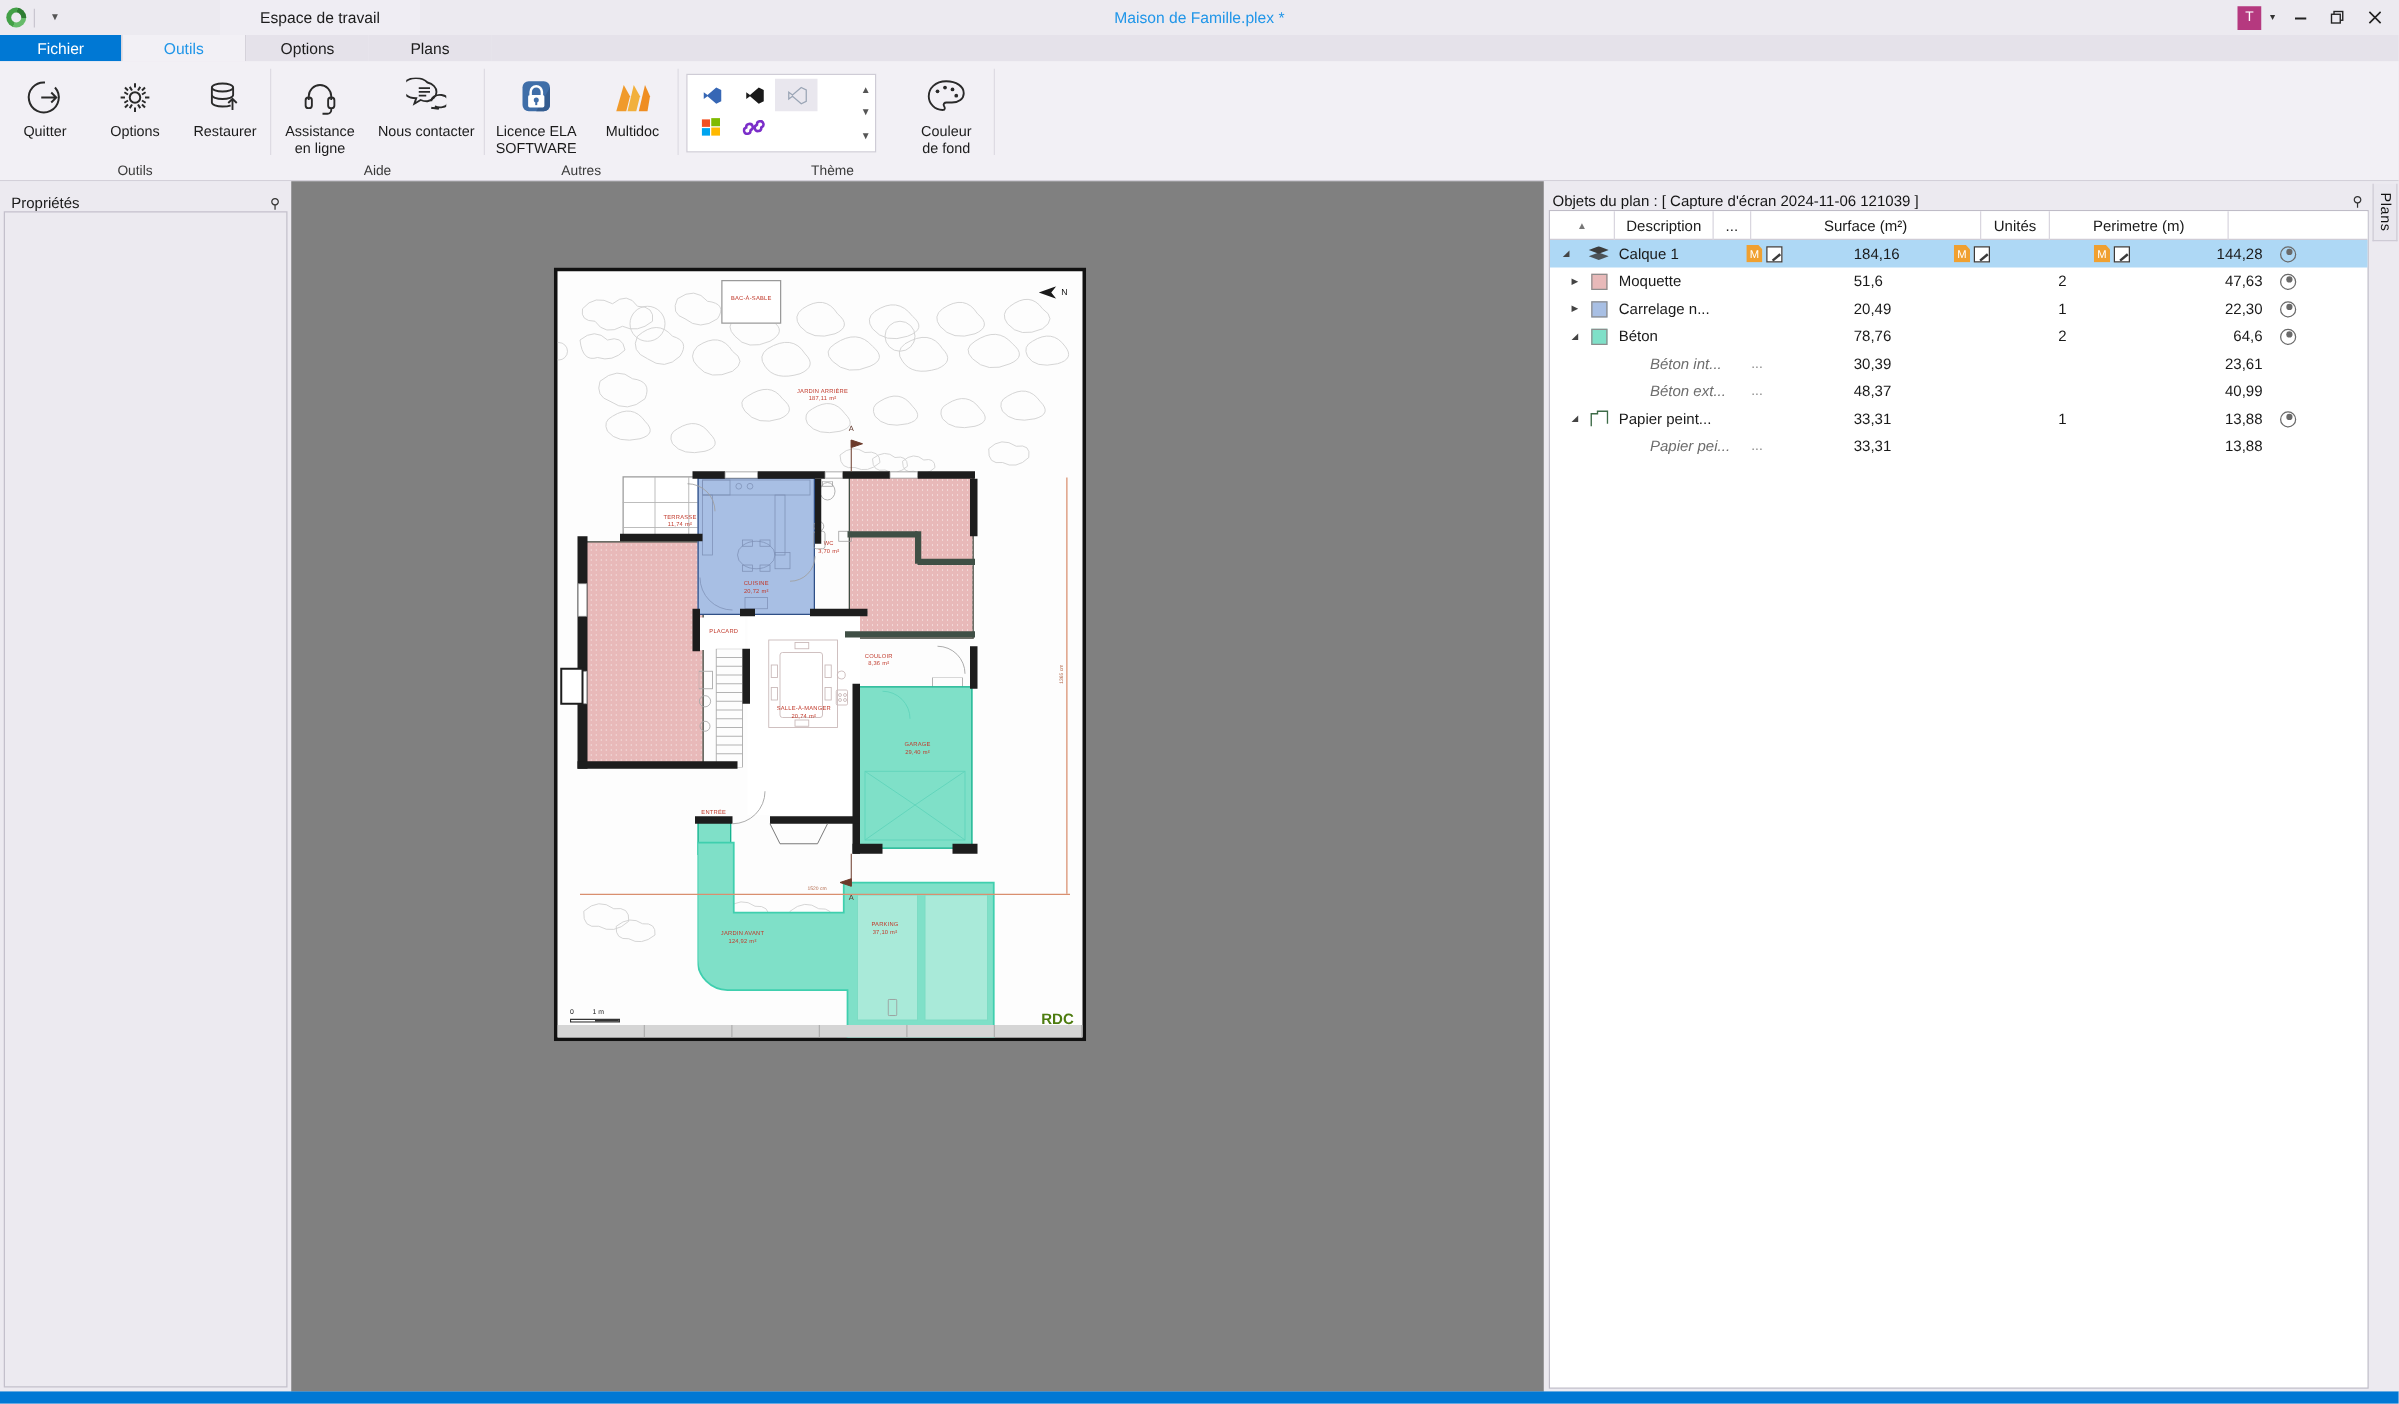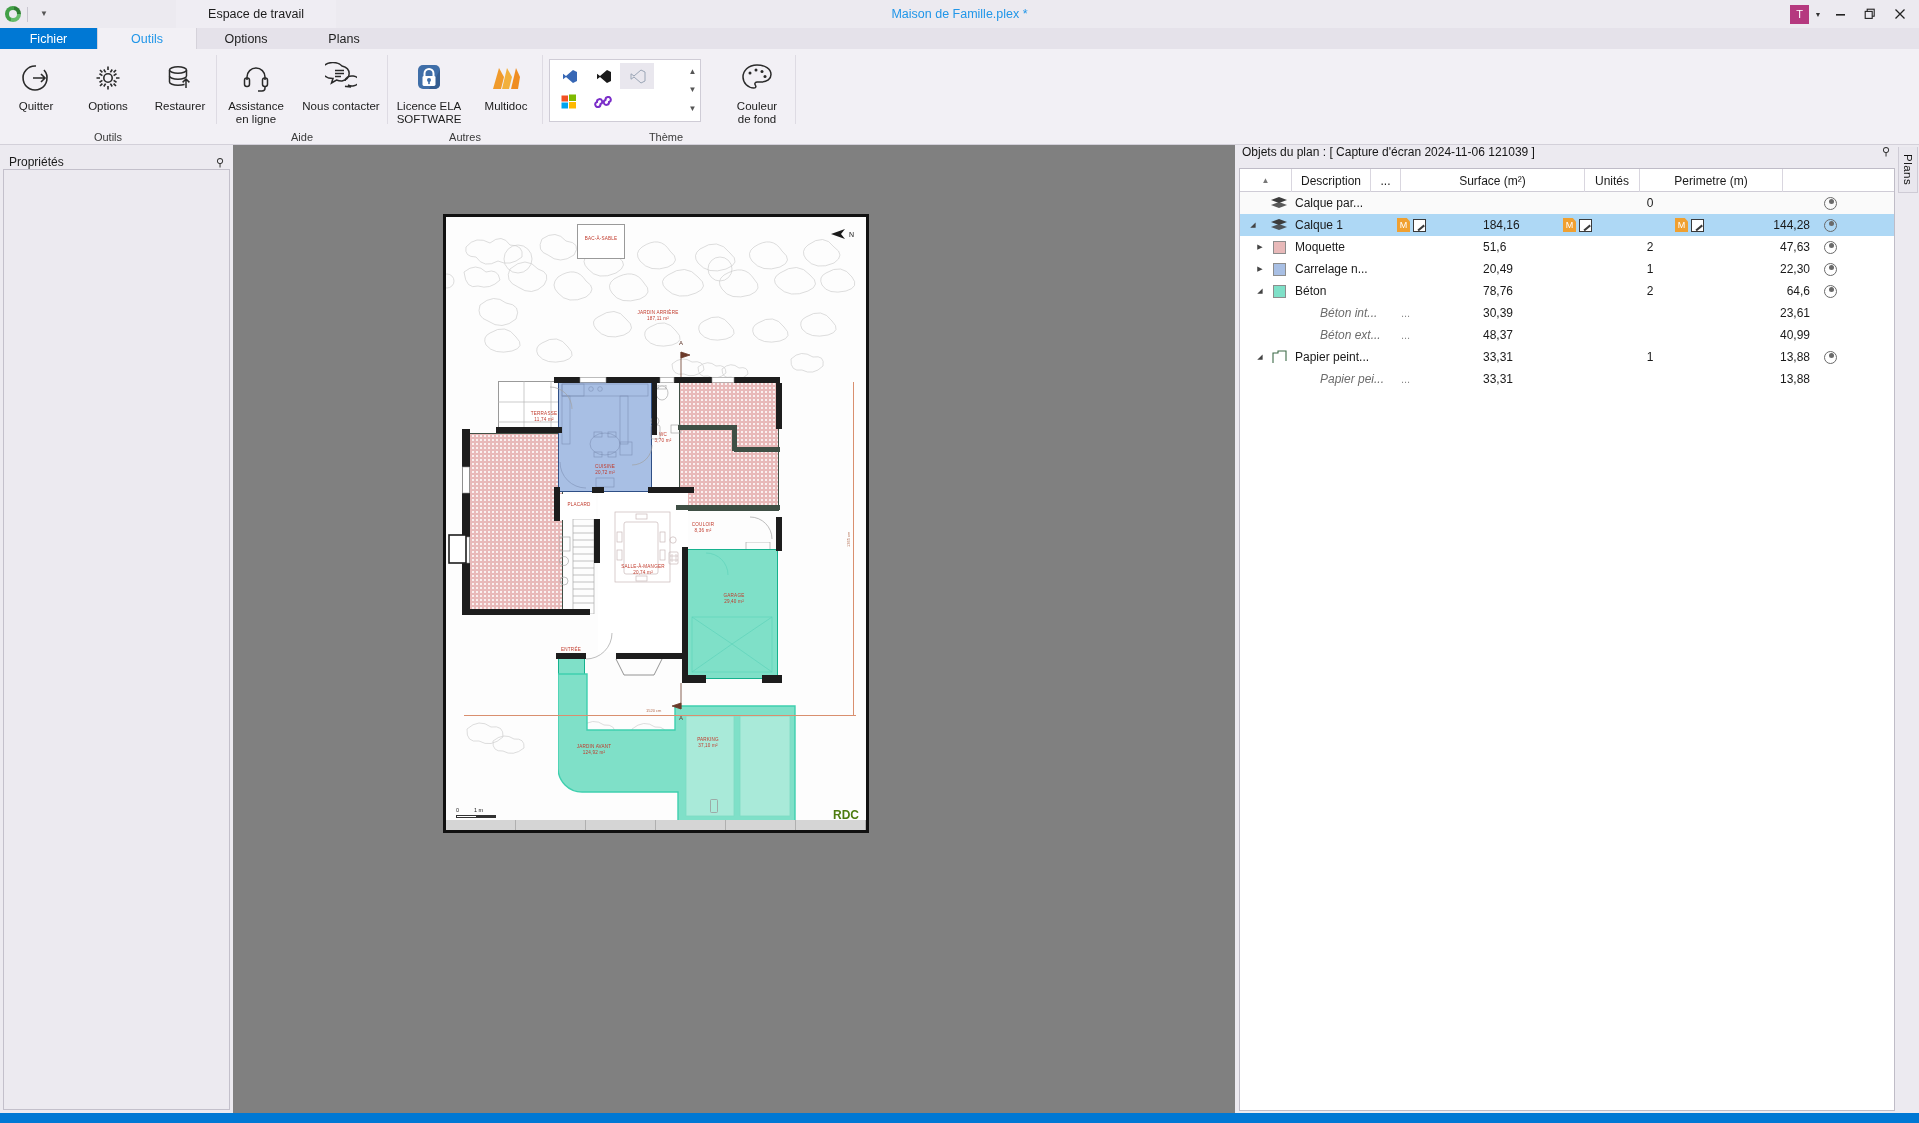--- a/index.html
+++ b/index.html
@@ -106,21 +106,21 @@
     font-size:12px; color:#1a1a1a;
   }
   .pin { margin-left:auto; font-size:11px; color:#333; transform:rotate(0deg); }
   .pane-body { flex:1; border:1px solid #c3c0cb; background:#eceaf0; }
 
   
   .canvaswrap { flex:1; background:#808080; position:relative; overflow:hidden; }
 
   
   .rightpane { width:662px; background:#eceaf0; display:flex; flex-direction:column; }
-  .rp-head { height:23px; display:flex; align-items:flex-start; padding:0 7px; font-size:12px; color:#151515;gap:34px; }
+  .rp-head { height:23px; display:flex; align-items:flex-end; padding:0 7px; font-size:12px; color:#151515;gap:34px; }
   .grid { flex:1; margin:0 2px 2px 4px; background:#fff; border:1px solid #bfbcc7; display:flex; flex-direction:column; }
   .ghead { height:23px; display:flex; background:#fff; border-bottom:1px solid #cfccd6; }
   .gh {
     display:flex; align-items:center; justify-content:center;
     font-size:12px; color:#1a1a1a; border-right:1px solid #d9d6df; height:23px;
   }
   .grows { flex:1; }
   .grow { height:22px; display:flex; align-items:center; font-size:12px; color:#1a1a1a; }
   .grow.sel { background:#aed8f5; }
   .grow.alt { background:#fafafa; }
@@ -742,41 +742,20 @@
           <div class="gh" style="width:79px">Description</div>
           <div class="gh" style="width:30px">...</div>
           <div class="gh" style="width:184px">Surface (m²)</div>
           <div class="gh" style="width:55px">Unités</div>
           <div class="gh" style="width:143px">Perimetre (m)</div>
           <div class="gh" style="flex:1;border-right:none"></div>
         </div>
 
         <div class="grows">
 
-          <div class="grow alt">
-            <div class="c-exp"></div>
-            <div class="c-ico">
-              <svg width="16" height="13" viewBox="0 0 16 13">
-                  <g fill="#3c3c3c">
-                    <path d="M8 0 L16 3 L8 6 L0 3z"></path>
-                    <path d="M8 5 L16 8 L8 11 L0 8z" opacity=".85"></path>
-                  </g>
-                </svg>
-            </div>
-            <div class="c-desc">Calque par...</div>
-            <div class="c-badges"></div>
-            <div class="c-surf"></div>
-            <div class="c-b2"></div>
-            <div class="c-unit">0</div>
-            <div class="c-b3"></div>
-            <div class="c-per"></div>
-            <div class="c-eye">
-                <div class="eye"></div>
-              </div>
-          </div>
 
           <div class="grow sel">
             <div class="c-exp">◢</div>
             <div class="c-ico">
               <svg width="16" height="13" viewBox="0 0 16 13">
                   <g fill="#3c3c3c">
                     <path d="M8 0 L16 3 L8 6 L0 3z"></path>
                     <path d="M8 5 L16 8 L8 11 L0 8z" opacity=".85"></path>
                   </g>
                 </svg>

